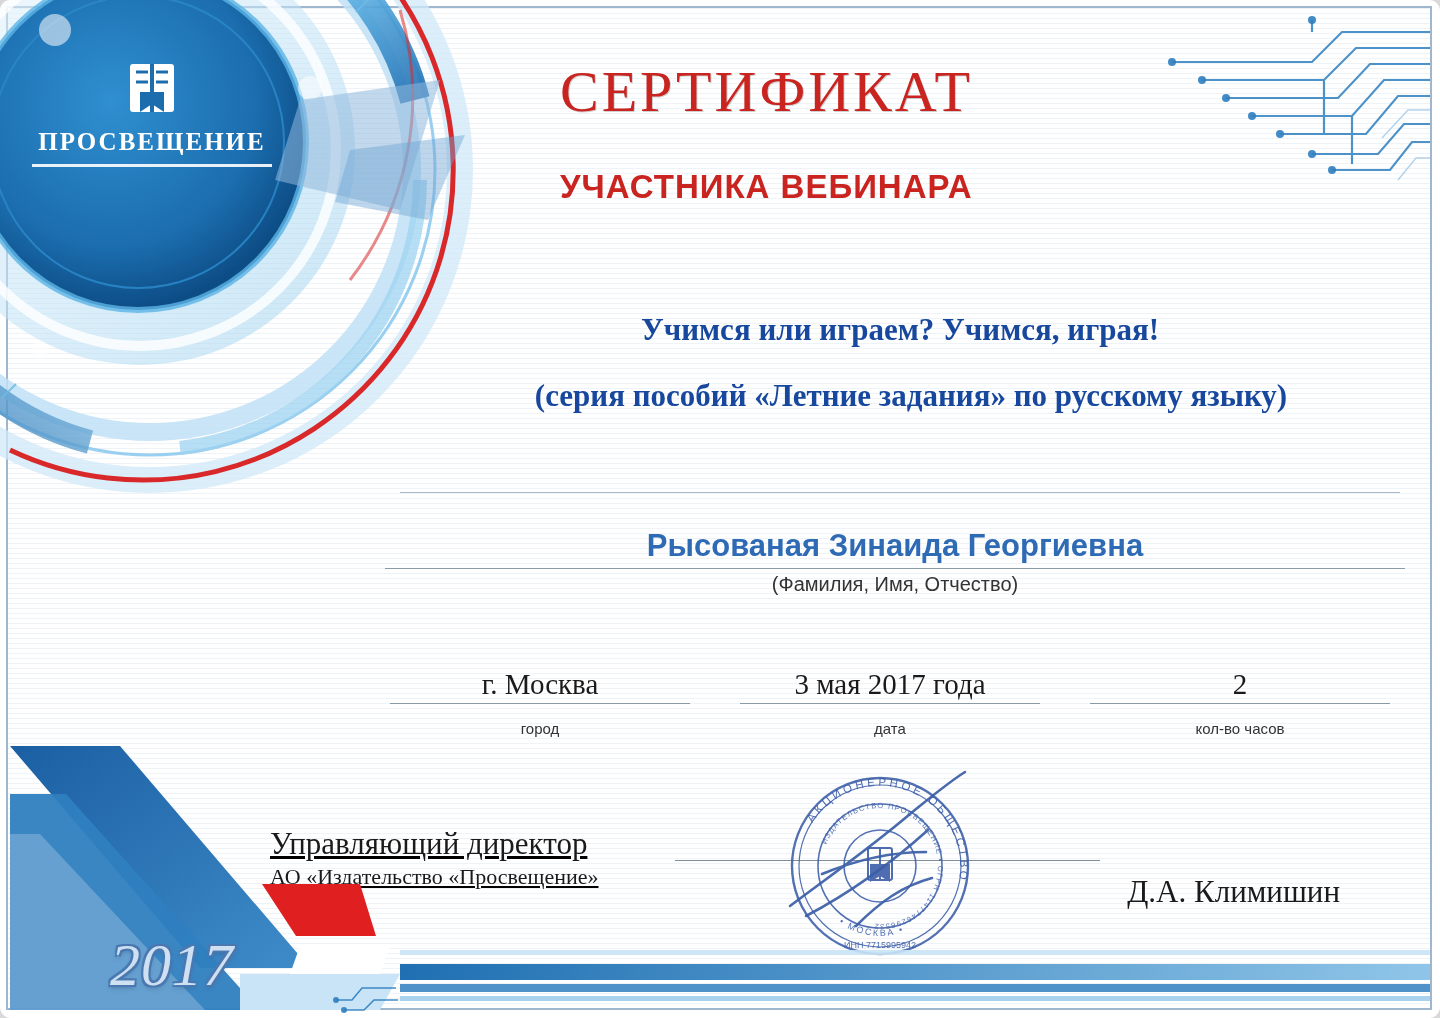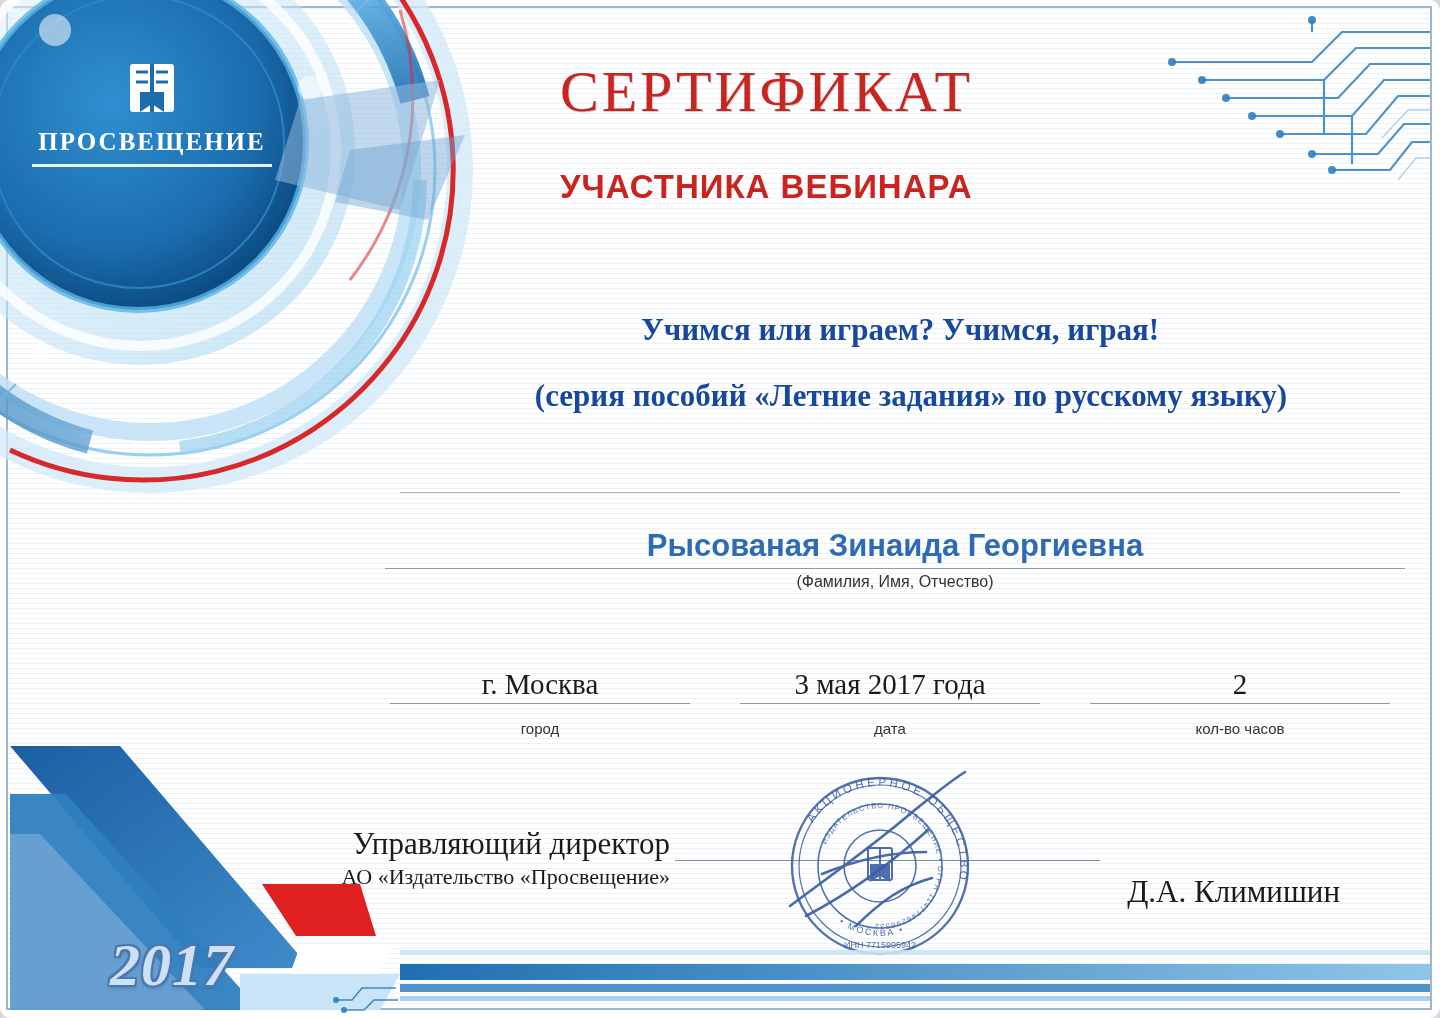--- a/index.html
+++ b/index.html
@@ -77,21 +77,21 @@
     height: 280px;
     pointer-events: none;
   }
 
   .year-label {
     position: absolute;
     left: 110px;
     bottom: 18px;
     font-family: "Liberation Serif", serif;
     font-size: 60px;
-    font-weight: bold;
+    font-weight: normal;
     font-style: italic;
     color: #cfe0f2;
     text-shadow:
       -2px -2px 0 #4a78b0,
       2px -2px 0 #4a78b0,
       -2px 2px 0 #4a78b0,
       2px 2px 0 #4a78b0,
       0 3px 4px rgba(60,90,130,0.5);
     letter-spacing: 1px;
   }
@@ -171,21 +171,21 @@
     padding-bottom: 4px;
   }
   .name-rule {
     width: 100%;
     height: 1px;
     background: #8c9aa8;
   }
   .name-caption {
     margin-top: 4px;
     font-family: "Liberation Sans", sans-serif;
-    font-size: 16px;
+    font-size: 20px;
     color: #333333;
   }
 
   
   .meta-row {
     position: absolute;
     left: 390px;
     top: 668px;
     width: 1000px;
     display: flex;
@@ -211,21 +211,22 @@
     position: absolute;
     left: 270px;
     top: 826px;
     width: 1070px;
     height: 70px;
   }
   .sign-left {
     position: absolute;
     left: 0; top: 0;
     width: 400px;
-    text-align: right;
+    text-align: left;
+    text-decoration: underline;
   }
   .sign-role {
     font-family: "Liberation Serif", serif;
     font-size: 31px;
     color: #1a1a1a;
   }
   .sign-org {
     font-family: "Liberation Serif", serif;
     font-size: 22px;
     color: #1a1a1a;

